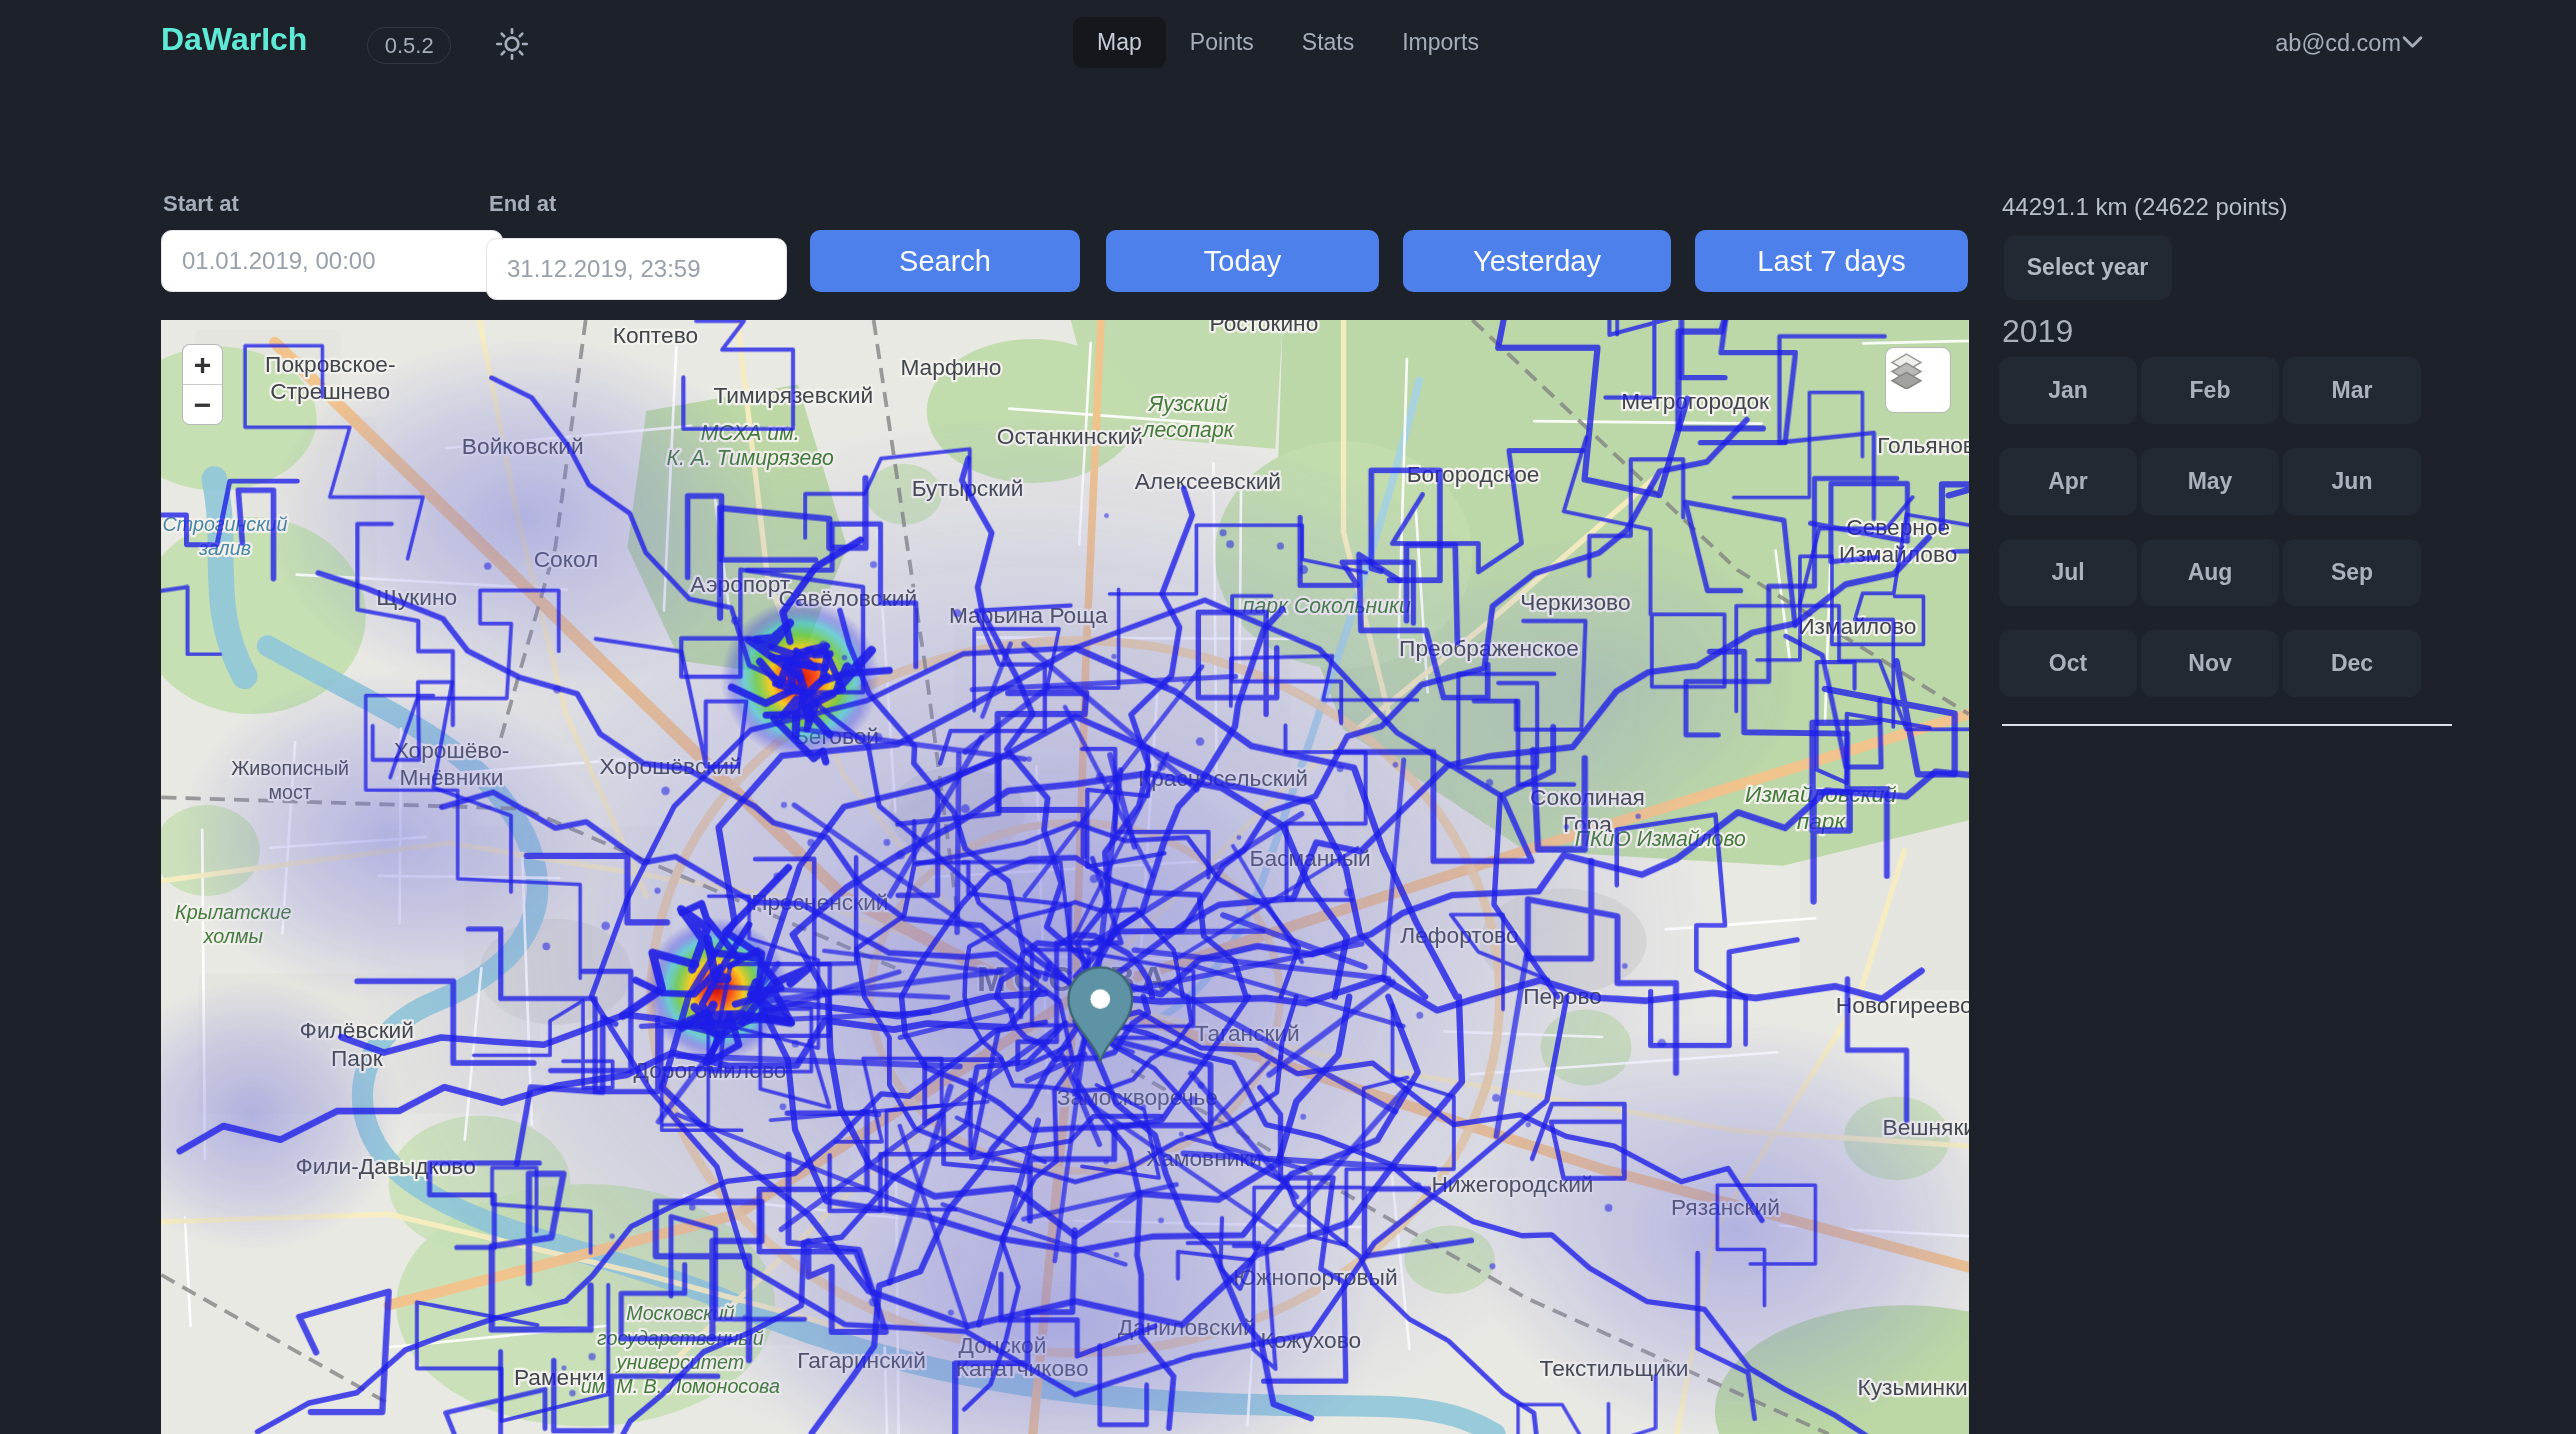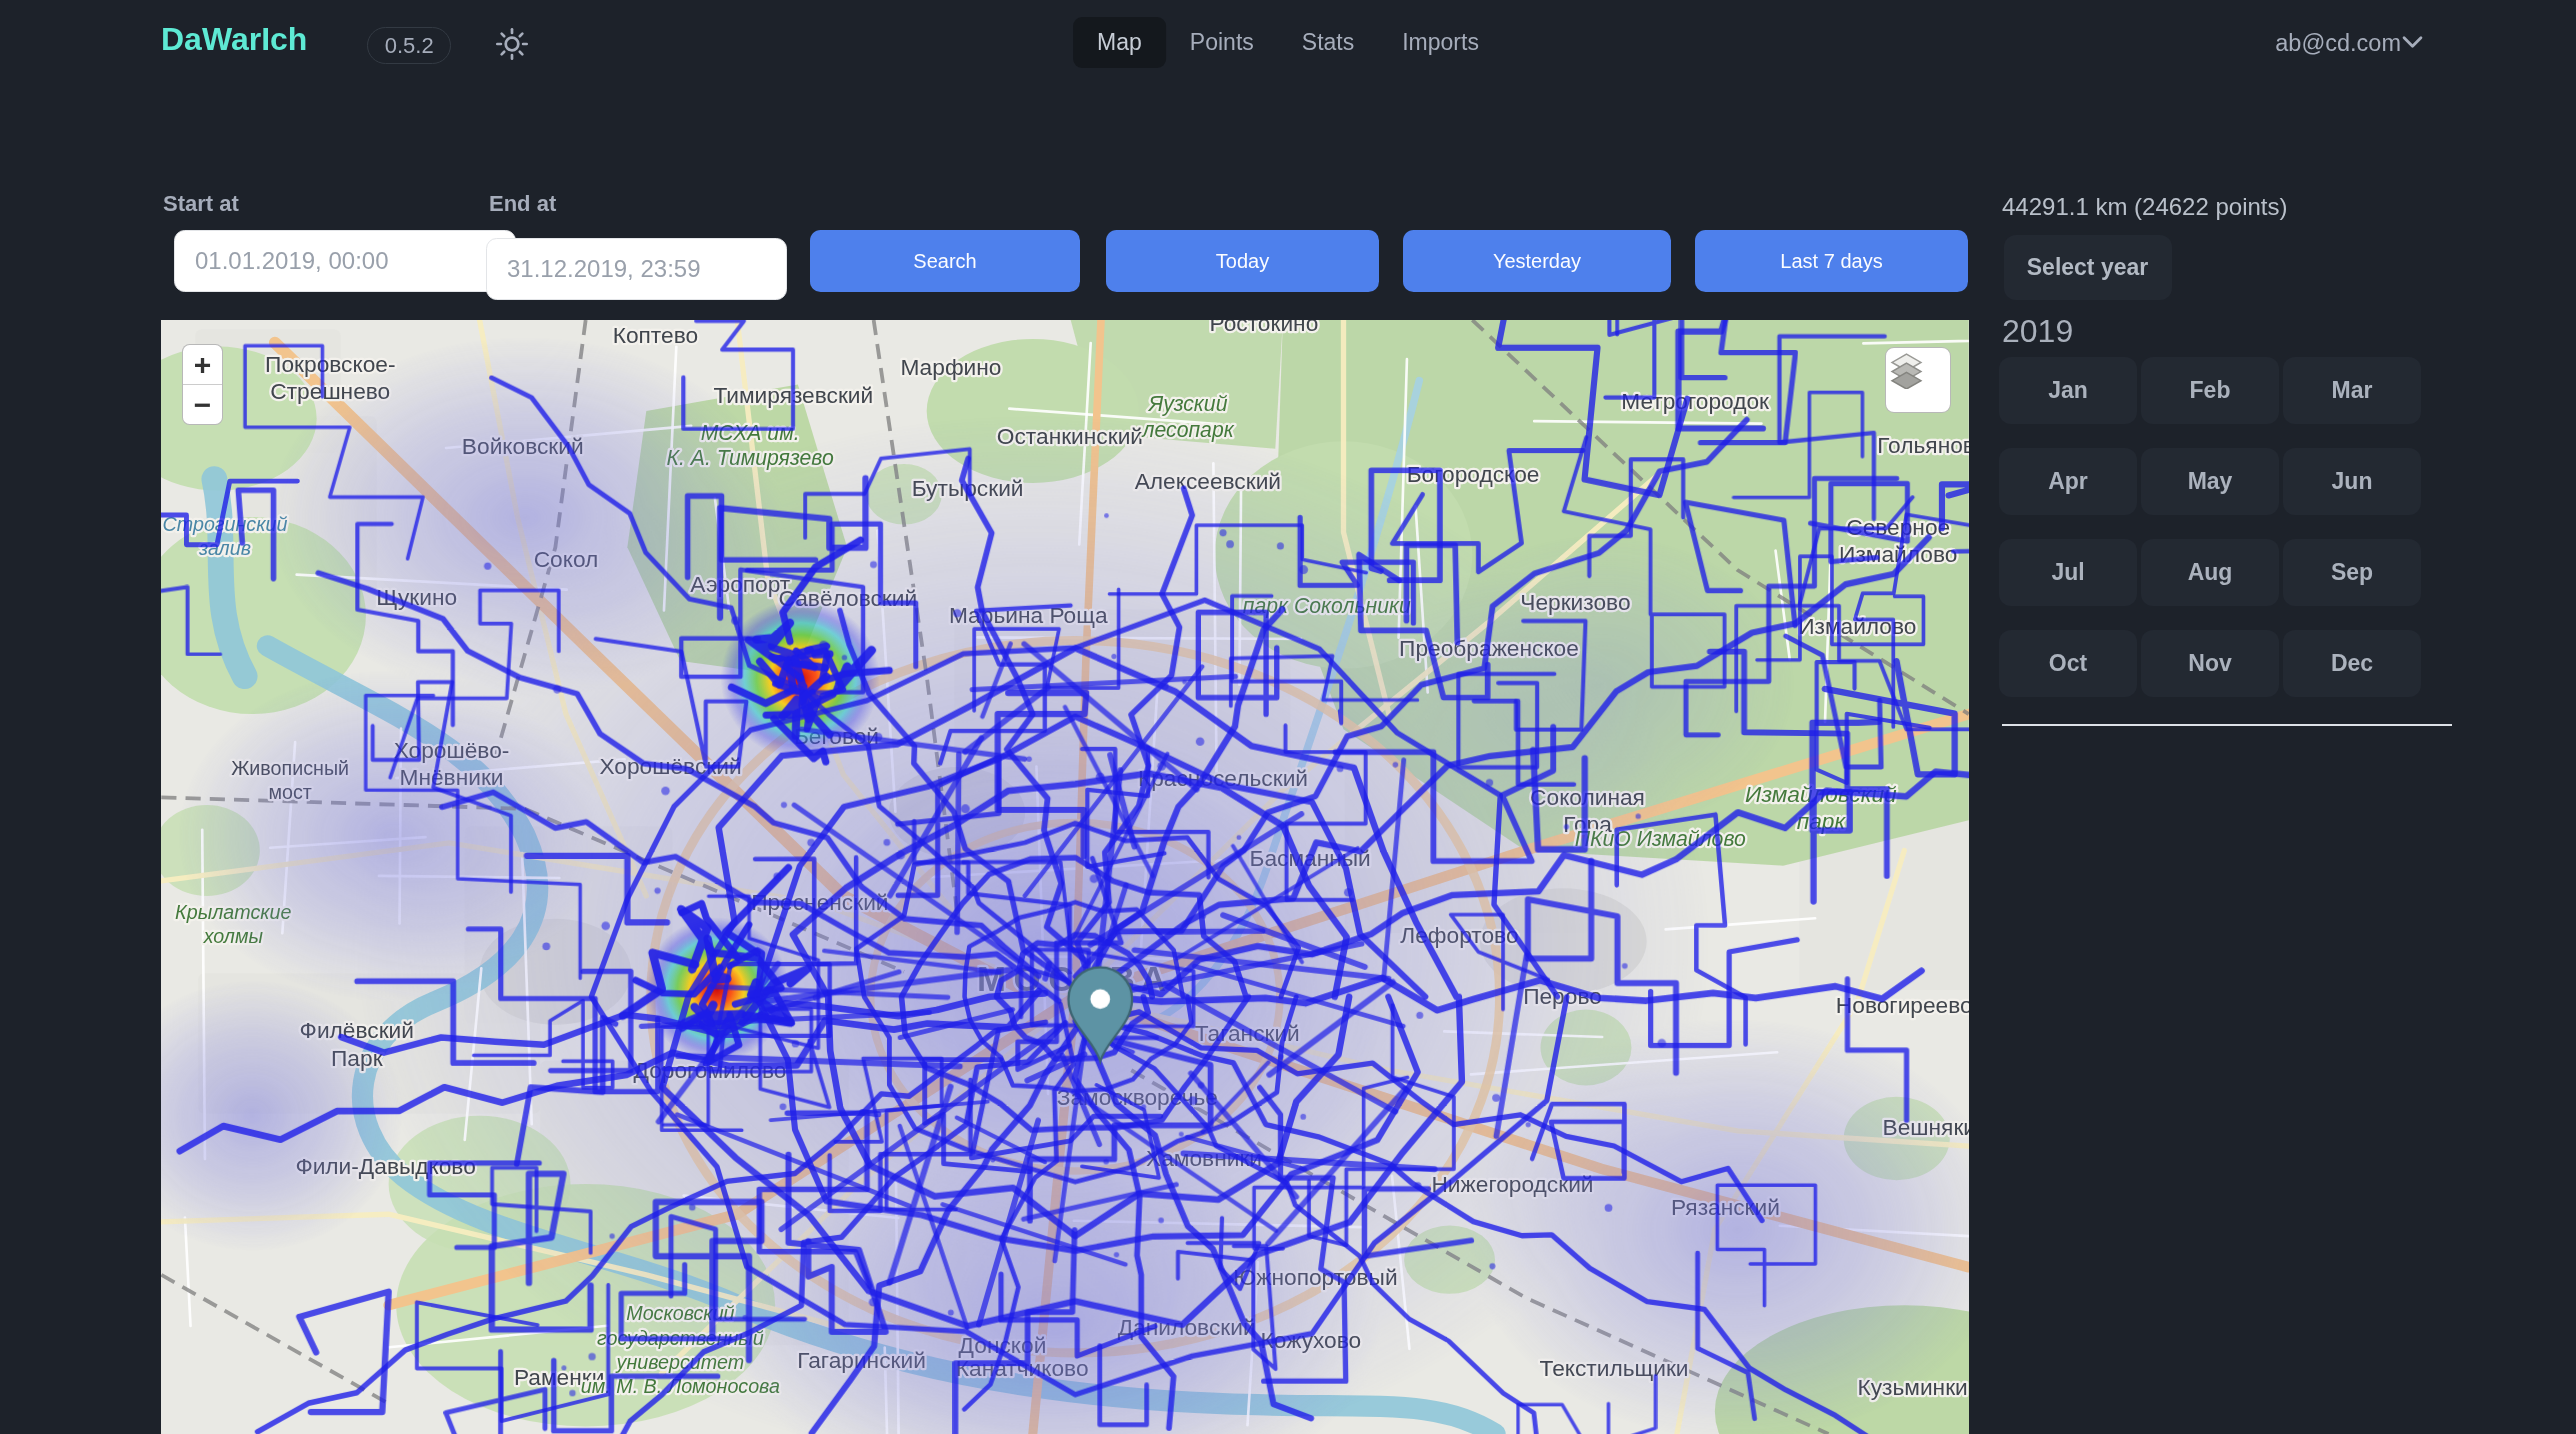--- a/index.html
+++ b/index.html
@@ -15,21 +15,21 @@
   .tab{font-size:23px;color:#a6adbb;padding:12px 24px;border-radius:9px;cursor:pointer;white-space:nowrap;}
   .tab.active{background:#14181d;color:#c7cdd6;}
   .userbox{position:absolute;right:152px;top:30px;display:flex;align-items:center;cursor:pointer;}
   .useremail{font-size:23.5px;color:#a6adbb;}
   
   .flabel{position:absolute;top:191px;font-size:22px;font-weight:600;color:#a6adbb;}
   .finput{position:absolute;top:230px;height:62px;background:#fff;border:0.8px solid #e3e5e8;
           border-radius:10.6px;font-size:24px;color:#99a0ab;padding:0 0 0 20px;box-sizing:border-box;
           font-family:"Liberation Sans","DejaVu Sans",sans-serif;outline:none;}
   .bluebtn{position:absolute;top:230px;height:62px;background:#4e80ec;border:none;border-radius:10.6px;
-          color:#fbfcff;font-size:20px;font-weight:500;cursor:pointer;
+          color:#fbfcff;font-size:29px;font-weight:500;cursor:pointer;
           font-family:"Liberation Sans","DejaVu Sans",sans-serif;}
   
   .panel{position:absolute;left:2002px;top:193px;width:455px;}
   .summary{position:absolute;left:0;top:0;font-size:24px;color:#b9c0ca;white-space:nowrap;}
   .selyear{position:absolute;left:1.5px;top:42px;width:168px;height:65px;background:#232932;border:none;
            border-radius:12px;color:#b3bac4;font-size:23px;font-weight:600;cursor:pointer;
            font-family:"Liberation Sans","DejaVu Sans",sans-serif;}
   .yearhead{position:absolute;left:0;top:120px;font-size:32px;font-weight:500;color:#a9b0bb;}
   .months{position:absolute;left:-3px;top:164px;display:grid;grid-template-columns:repeat(3,138px);
           gap:24px 4px;}
@@ -85,21 +85,21 @@
     <span>
       <svg width="23" height="15" viewBox="0 0 24 16" fill="none" stroke="#a6adbb" stroke-width="3" stroke-linecap="round" stroke-linejoin="round">
         <polyline points="3,3 12,12 21,3"></polyline>
       </svg>
     </span>
   </div>
 </div>
 
 <div>
   <div class="flabel" style="left:163px">Start at</div>
-  <input class="finput" style="left: 174px; width: 342px;" value="01.01.2019, 00:00">
+  <input class="finput" style="left: 161px; width: 342px;" value="01.01.2019, 00:00">
   <div class="flabel" style="left:489px">End at</div>
   <input class="finput" style="left: 486px; width: 301px; margin-top: 8px;" value="31.12.2019, 23:59">
   <button class="bluebtn" style="left:810px;width:270px">Search</button>
   <button class="bluebtn" style="left:1106px;width:273px">Today</button>
   <button class="bluebtn" style="left:1403px;width:268px">Yesterday</button>
   <button class="bluebtn" style="left:1695px;width:273px">Last 7 days</button>
 </div>
 
 <div class="panel">
   <div class="summary">44291.1 km (24622 points)</div>

